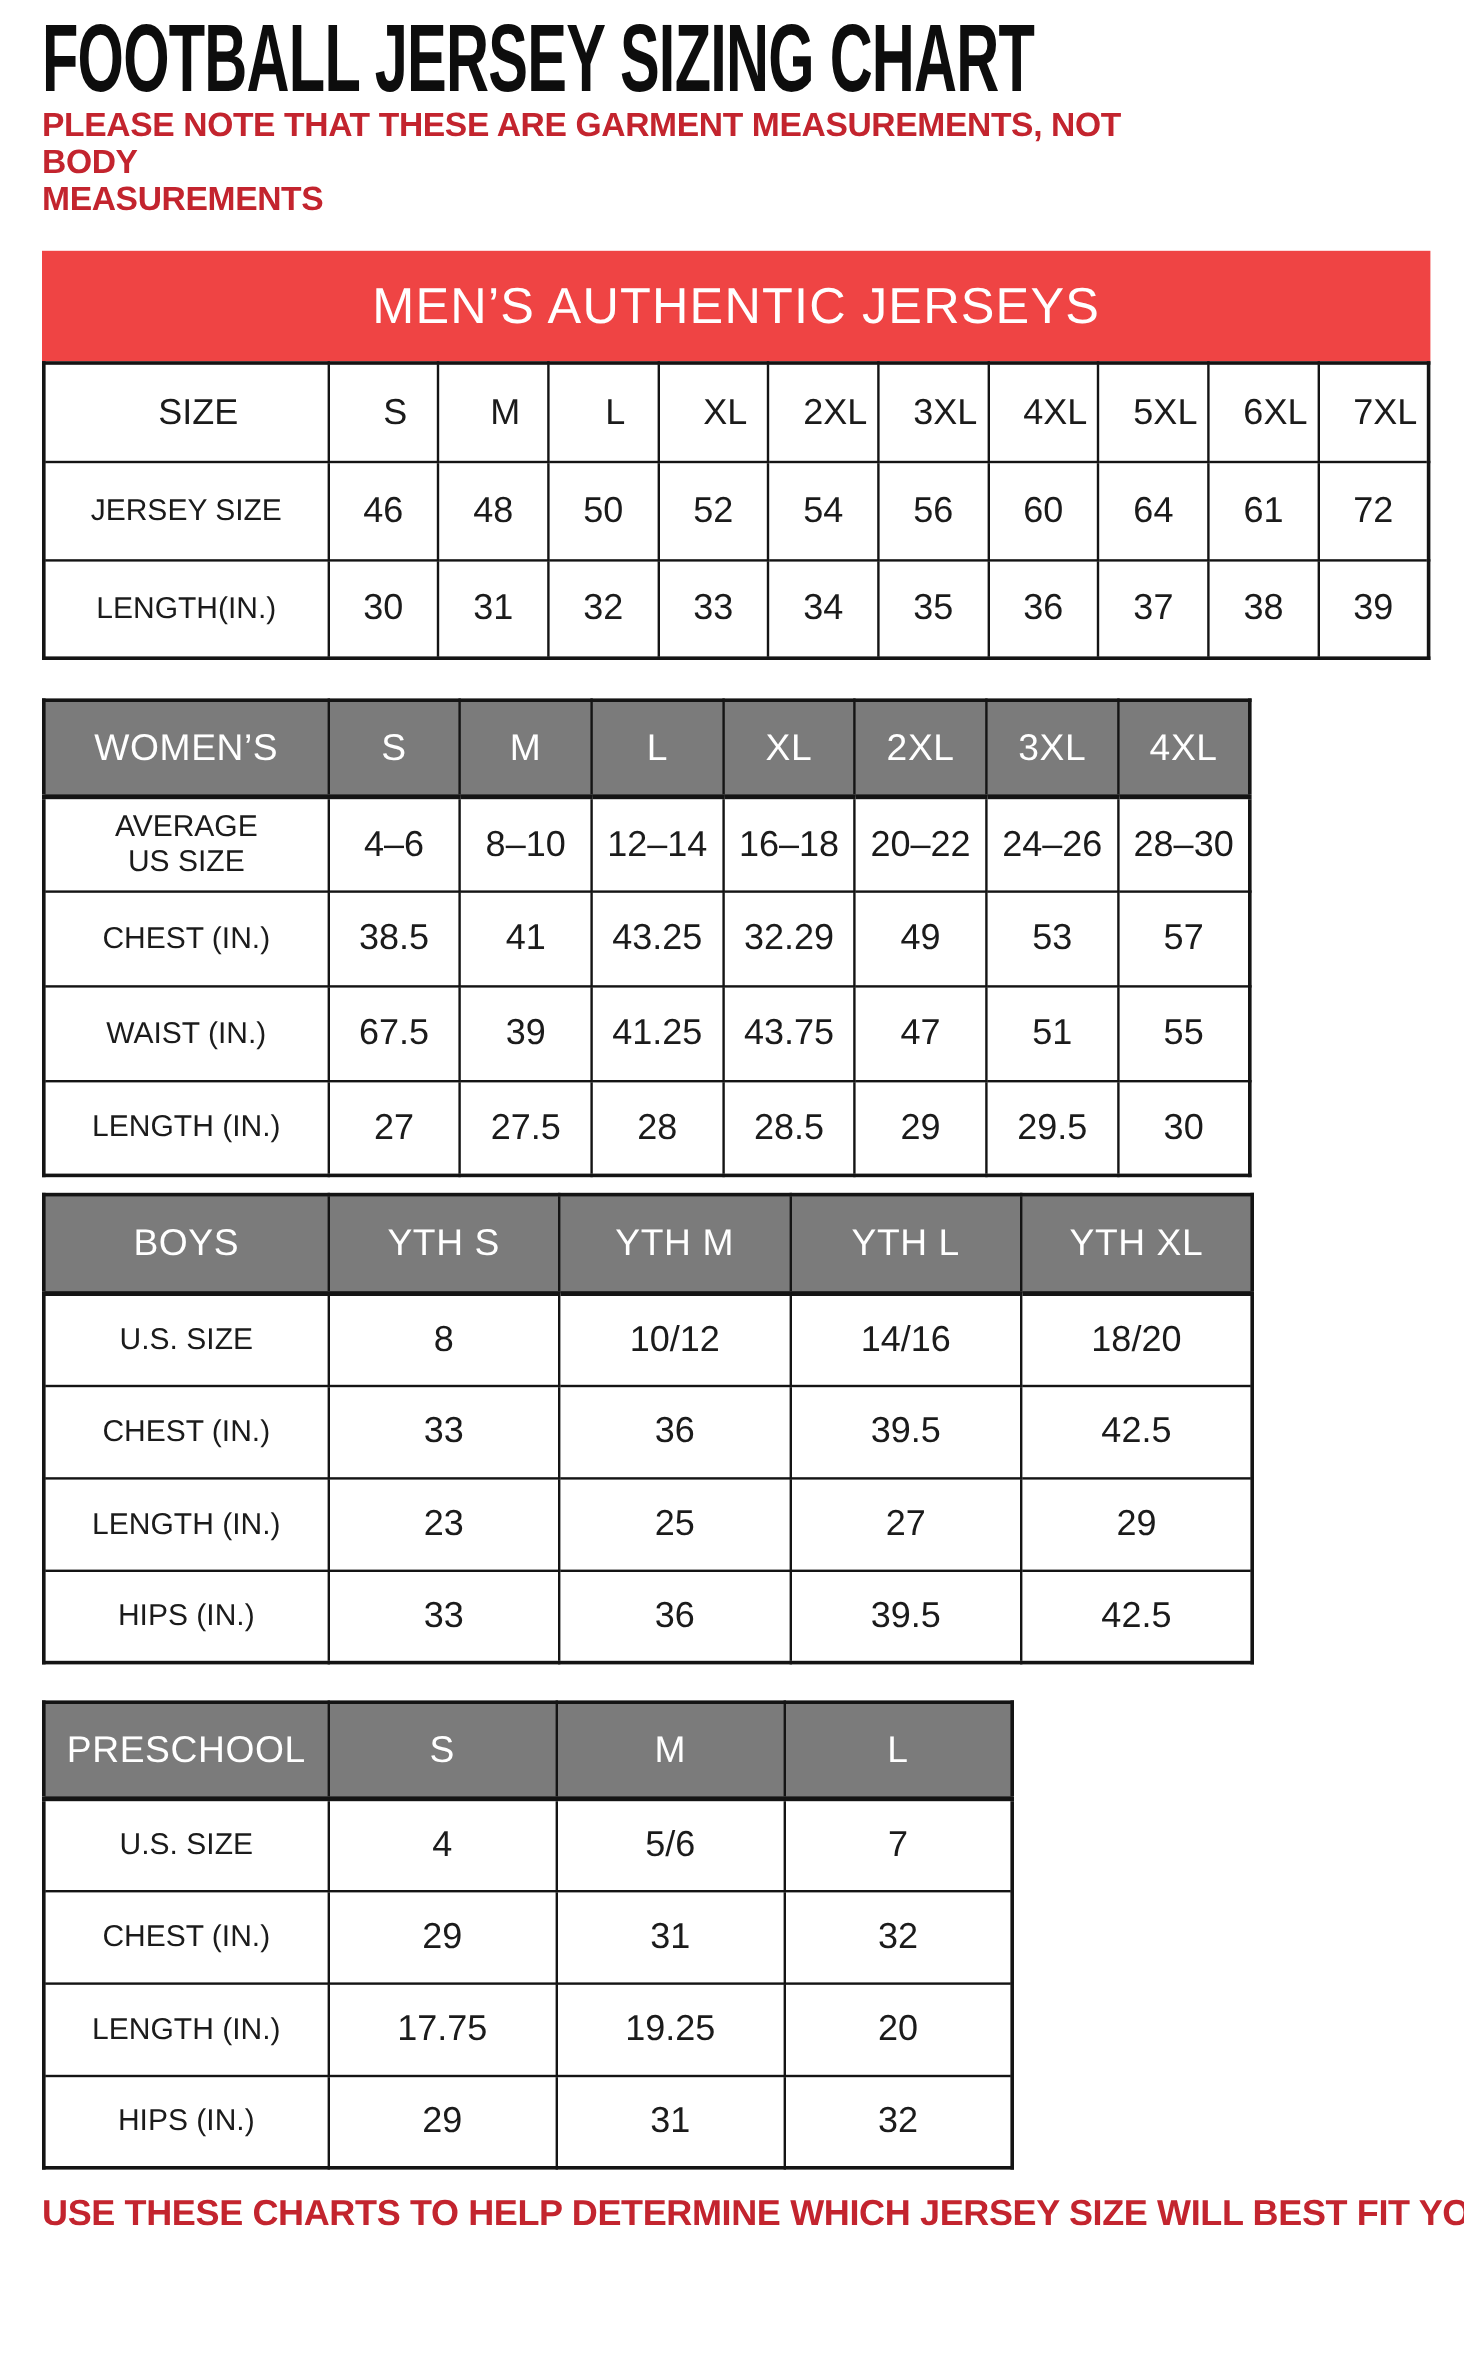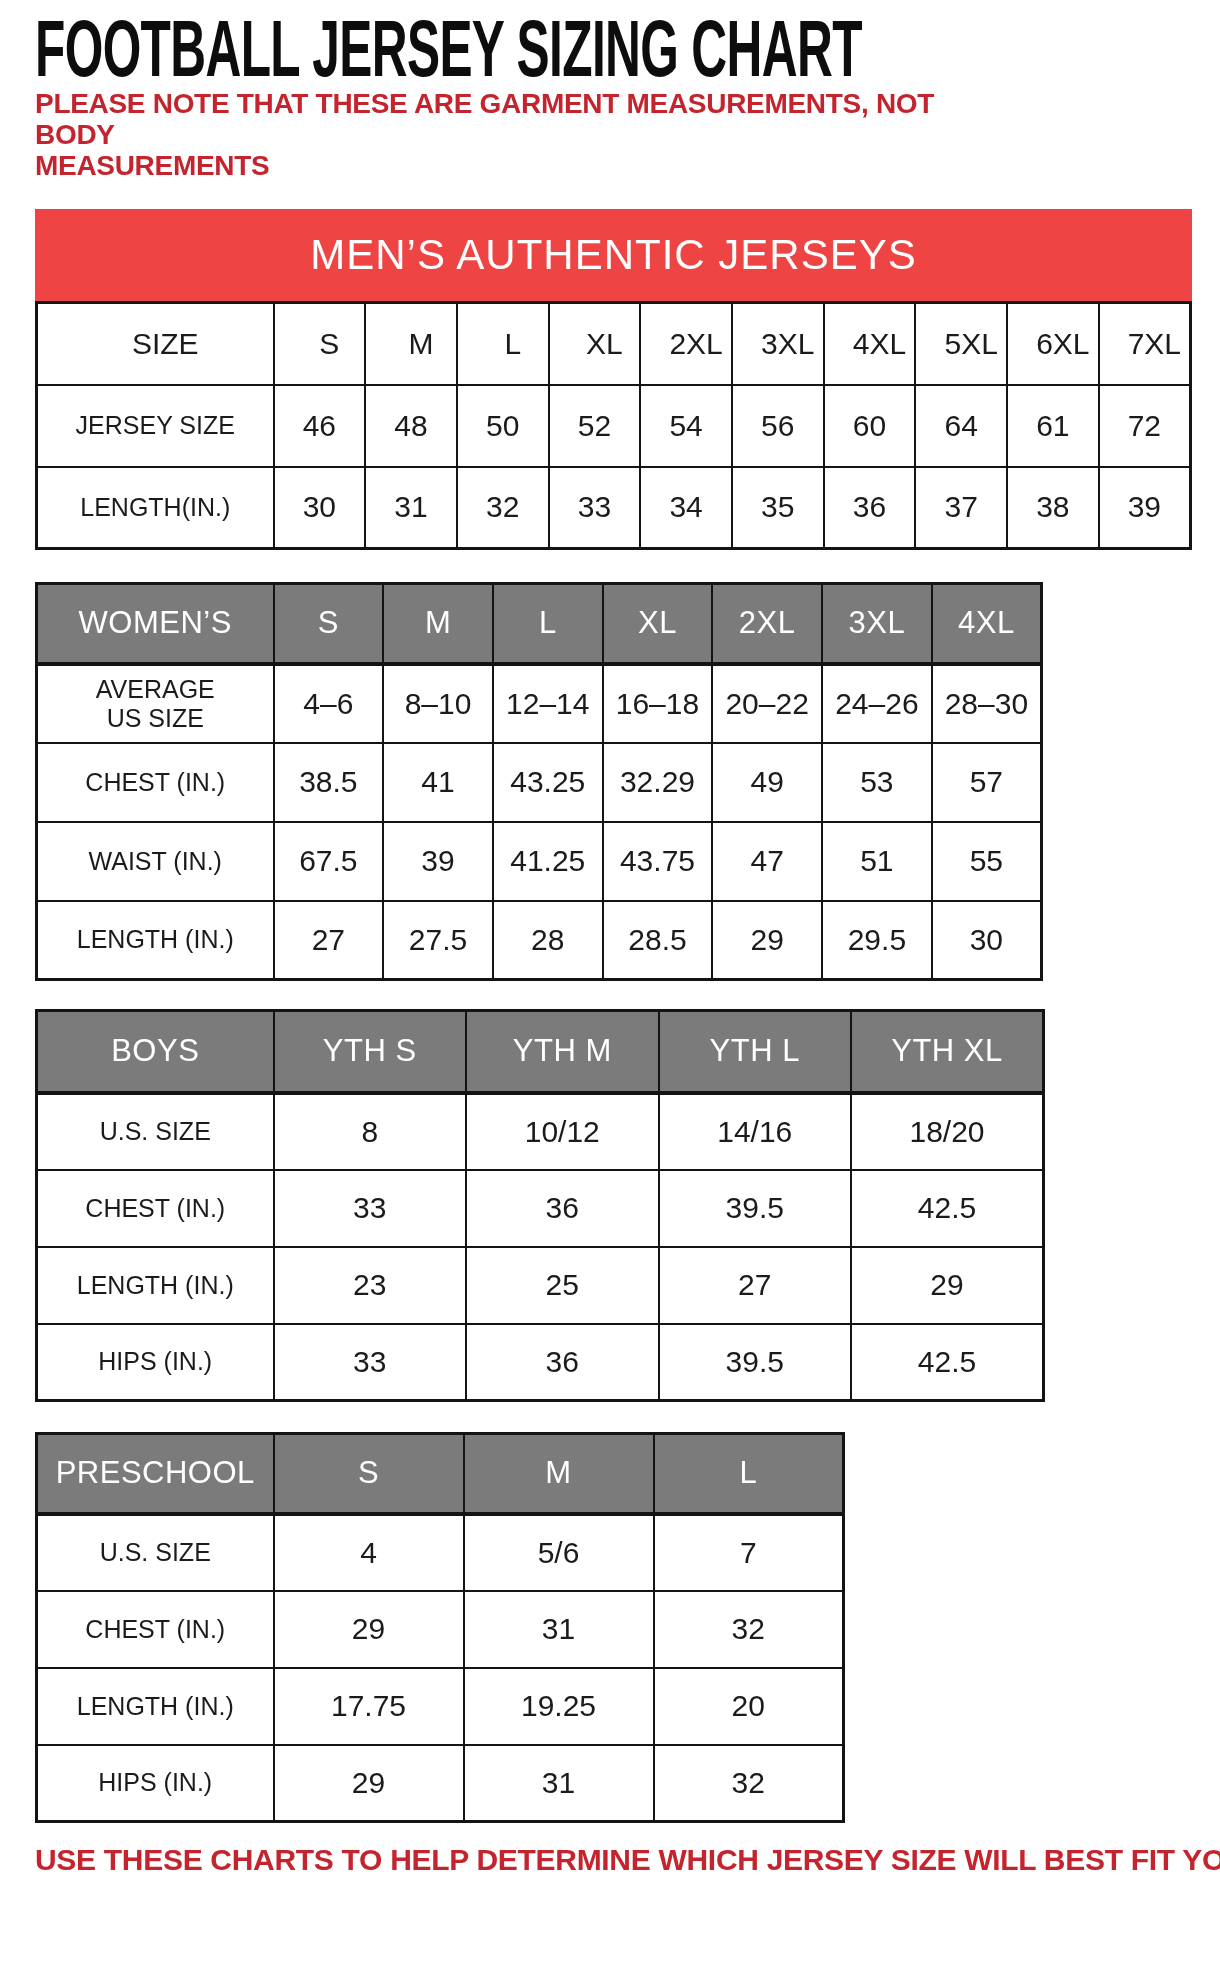--- a/index.html
+++ b/index.html
@@ -72,21 +72,21 @@
   .tbl th.rowlabel { font-size:25px; white-space:pre-line; }
   .tbl col.label-col { width:237px; }
 
   
   table.mens { width:1157px; }
   .mens tr { height:82px; }
   .mens thead th { background:#ffffff; color:#1b1b1b; font-size:30px;padding-left:24px; }
 
   
   table.womens { width:1008px; margin-top:32px; }
-  table.boys   { width:1010px; margin-top:28px;border-radius:13px; }
+  table.boys   { width:1010px; margin-top:13px;border-radius:13px; }
   table.preschool { width:810px; margin-top:30px; }
 
   .womens tr { height:79px;padding-left:33px; }
   .boys tr { height:77px; }
   .preschool tr { height:77px; }
   .womens thead tr { height:80px; }
   .boys thead tr { height:82px; }
   .preschool thead tr { height:80px; }
 
   .womens thead th, .boys thead th, .preschool thead th {

